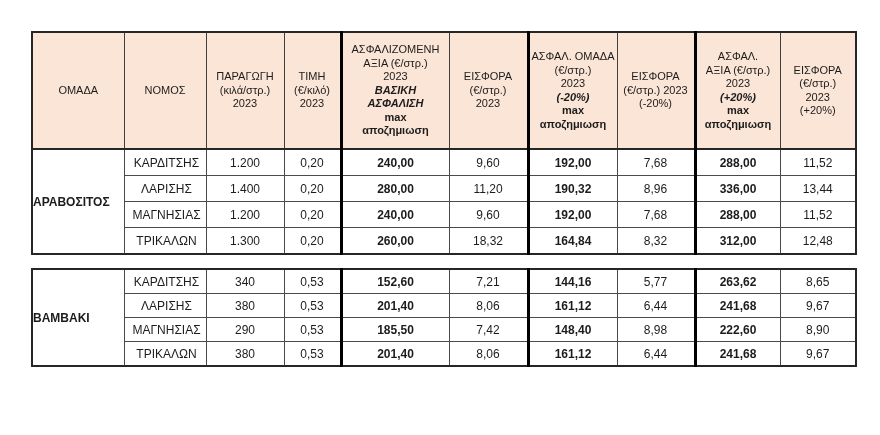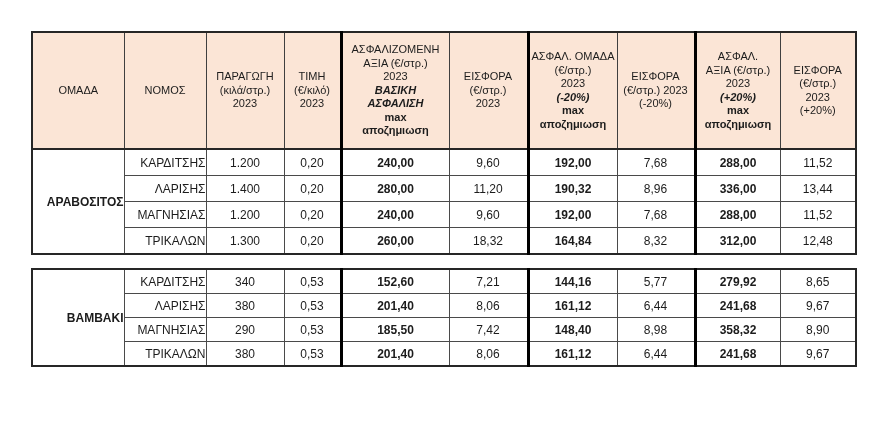--- a/index.html
+++ b/index.html
@@ -41,22 +41,22 @@
   .dr td {
     border: 1px solid #4a4a4a;
     font-size: 12px;
     height: 25px;
     padding: 0;
     overflow: hidden;
     background: #ffffff;
   }
   .t2 .dr td { height: 23px; }
   td.thick { border-left: 3px solid #000000; }
-  .gc { font-weight: bold; text-align: right; font-size: 12px; }
-  .nc { text-align: right; padding-left: 3px !important; }
+  .gc { font-weight: bold; text-align: left; font-size: 12px; }
+  .nc { text-align: center; padding-left: 3px !important; }
   .vc { text-align: center; }
   .gap { height: 13px; }
 </style>
 </head>
 <body>
 
 <div class="page">
 
   <table class="tbl t1">
     <colgroup>
@@ -198,21 +198,21 @@
     <tbody>
       <tr class="dr">
         <td class="gc" rowspan="4">ΒΑΜΒΑΚΙ</td>
         <td class="nc">ΚΑΡΔΙΤΣΗΣ</td>
         <td class="vc">340</td>
         <td class="vc">0,53</td>
         <td class="vc b thick">152,60</td>
         <td class="vc">7,21</td>
         <td class="vc b thick">144,16</td>
         <td class="vc">5,77</td>
-        <td class="vc b thick">279,92</td>
+        <td class="vc b thick">263,62</td>
         <td class="vc">8,65</td>
       </tr>
       <tr class="dr">
         <td class="nc">ΛΑΡΙΣΗΣ</td>
         <td class="vc">380</td>
         <td class="vc">0,53</td>
         <td class="vc b thick">201,40</td>
         <td class="vc">8,06</td>
         <td class="vc b thick">161,12</td>
         <td class="vc">6,44</td>
@@ -220,21 +220,21 @@
         <td class="vc">9,67</td>
       </tr>
       <tr class="dr">
         <td class="nc">ΜΑΓΝΗΣΙΑΣ</td>
         <td class="vc">290</td>
         <td class="vc">0,53</td>
         <td class="vc b thick">185,50</td>
         <td class="vc">7,42</td>
         <td class="vc b thick">148,40</td>
         <td class="vc">8,98</td>
-        <td class="vc b thick">358,32</td>
+        <td class="vc b thick">222,60</td>
         <td class="vc">8,90</td>
       </tr>
       <tr class="dr">
         <td class="nc">ΤΡΙΚΑΛΩΝ</td>
         <td class="vc">380</td>
         <td class="vc">0,53</td>
         <td class="vc b thick">201,40</td>
         <td class="vc">8,06</td>
         <td class="vc b thick">161,12</td>
         <td class="vc">6,44</td>

